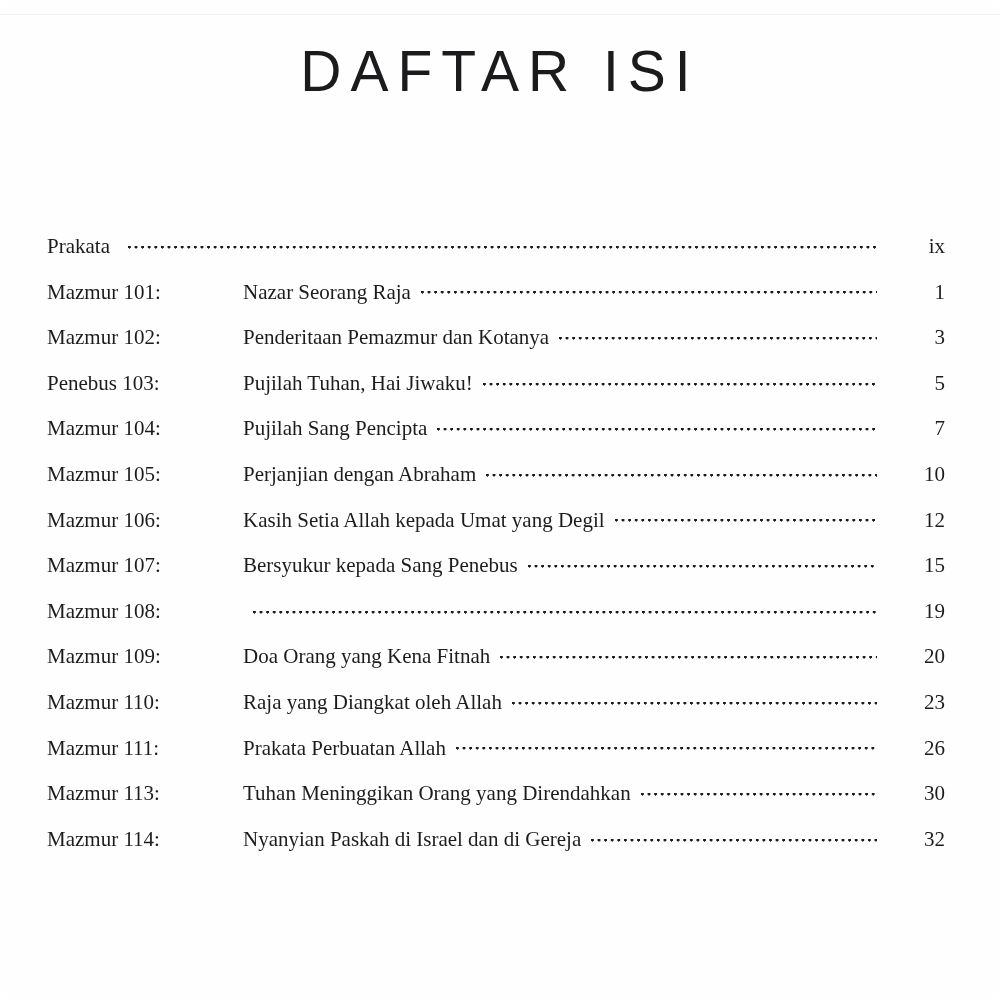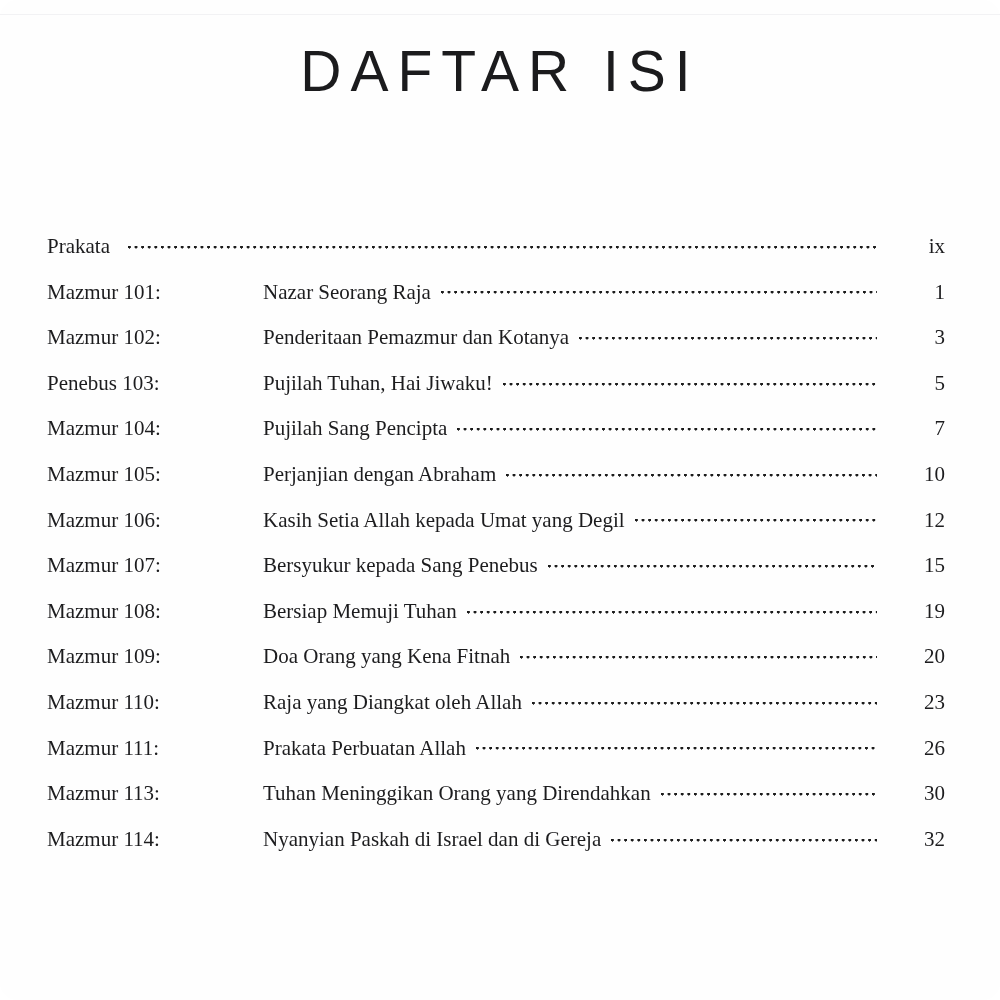--- a/index.html
+++ b/index.html
@@ -51,21 +51,20 @@
   }
   .toc-label {
     flex: 0 0 auto;
     width: 196px;
   }
   .toc-row.no-title .toc-label {
     width: auto;
   }
   .toc-title {
     flex: 0 0 auto;
-    margin-left: 20px;
   }
   .toc-dots {
     flex: 1 1 auto;
     height: 4px;
     margin: 0 16px 0 10px;
     background-image: radial-gradient(circle at 1.5px 2.1px, #1b1b1b 1.35px, transparent 1.6px);
     background-size: 6.6px 4px;
     background-repeat: repeat-x;
     background-position: left bottom;
   }
@@ -136,21 +135,20 @@
 
   <div class="toc-row">
     <span class="toc-label">Mazmur 107:</span>
     <span class="toc-title">Bersyukur kepada Sang Penebus</span>
     <span class="toc-dots"></span>
     <span class="toc-page">15</span>
   </div>
 
   <div class="toc-row">
     <span class="toc-label">Mazmur 108:</span>
-    <span class="toc-title">Bersiap Memuji Tuhan</span>
     <span class="toc-dots"></span>
     <span class="toc-page">19</span>
   </div>
 
   <div class="toc-row">
     <span class="toc-label">Mazmur 109:</span>
     <span class="toc-title">Doa Orang yang Kena Fitnah</span>
     <span class="toc-dots"></span>
     <span class="toc-page">20</span>
   </div>

